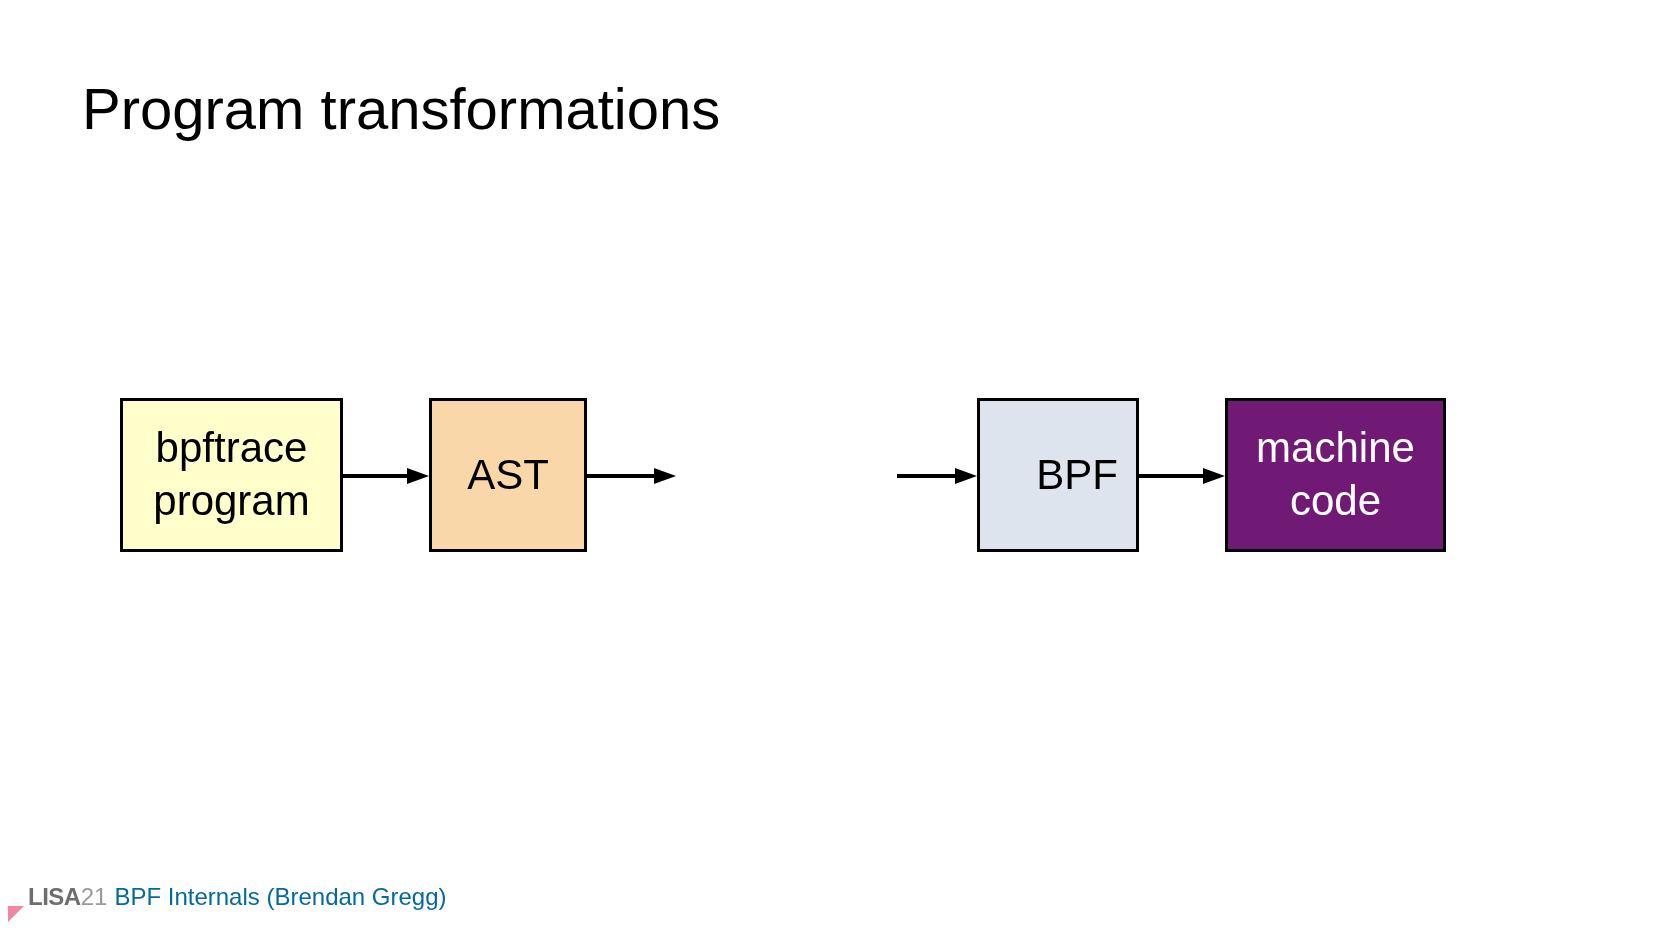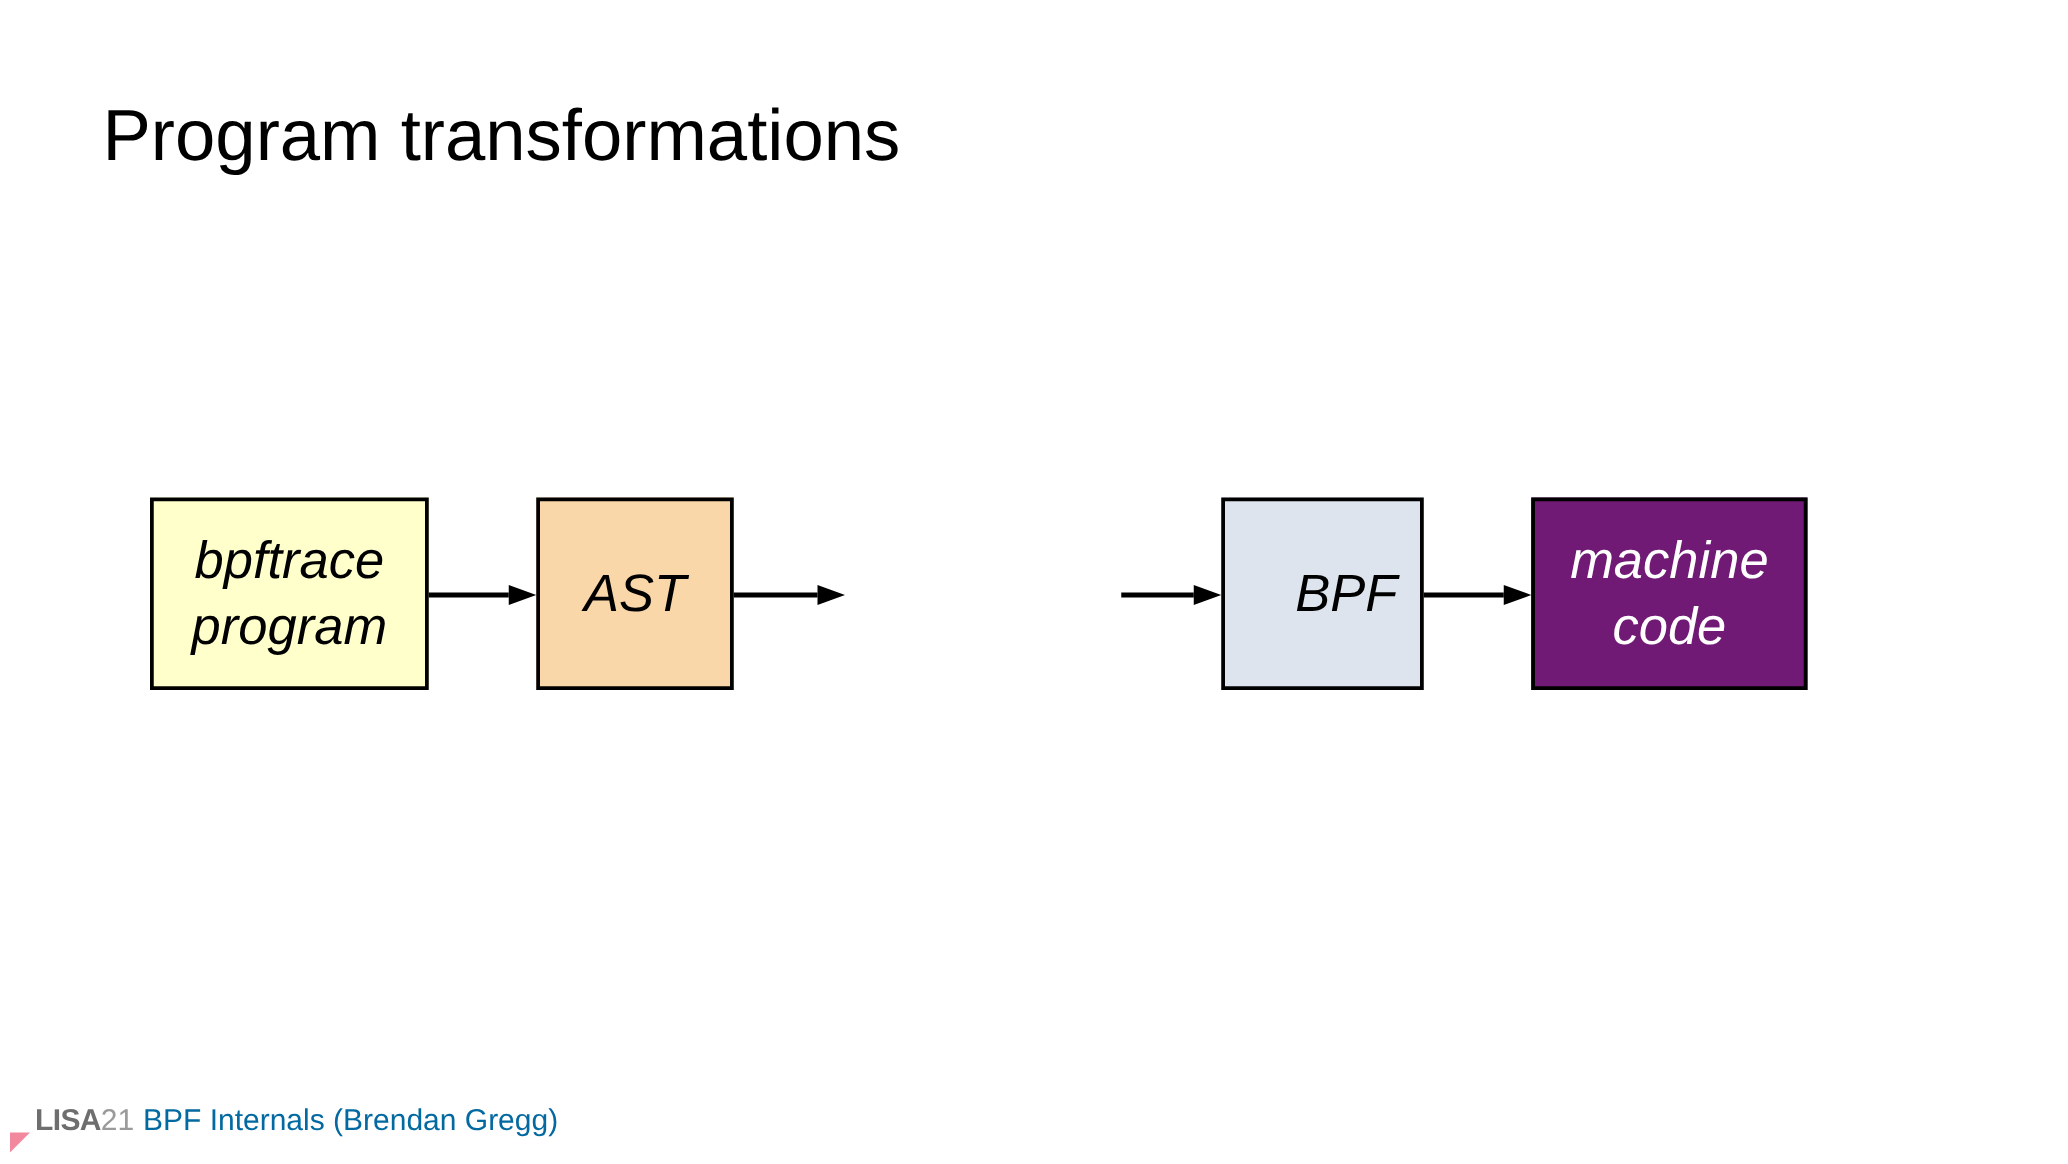--- a/index.html
+++ b/index.html
@@ -30,21 +30,20 @@
     margin-top: 44px;
   }
 
   
   .flow {
     position: absolute;
     left: 0;
     top: 398px;
     width: 1654px;
     height: 156px;
-    font-style: italic;
   }
 
   .node {
     position: absolute;
     top: 0;
     height: 154px;
     box-sizing: border-box;
     border: 3px solid #000000;
     display: flex;
     align-items: center;

